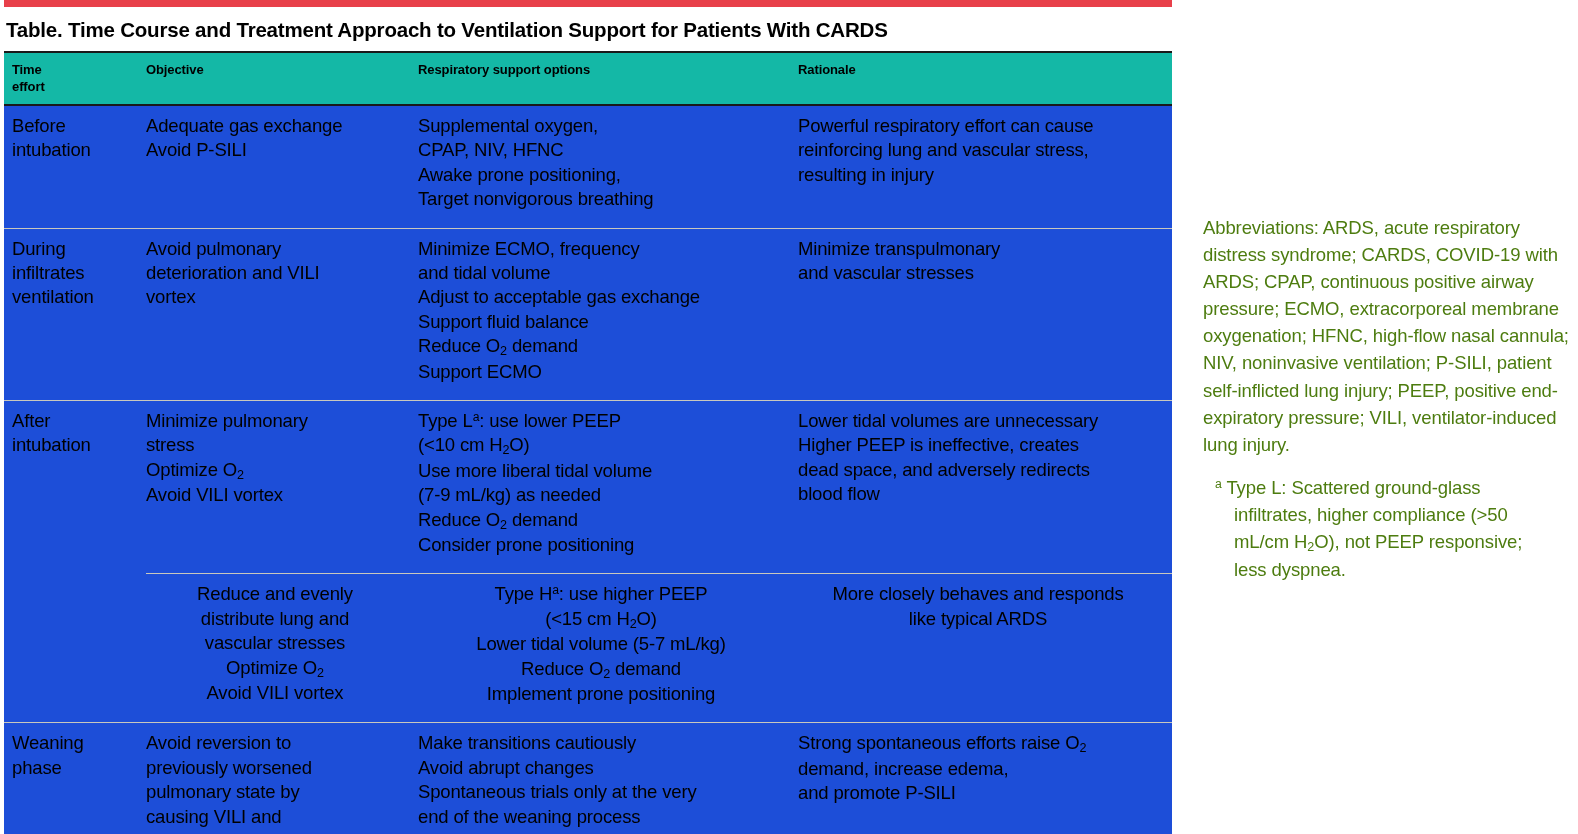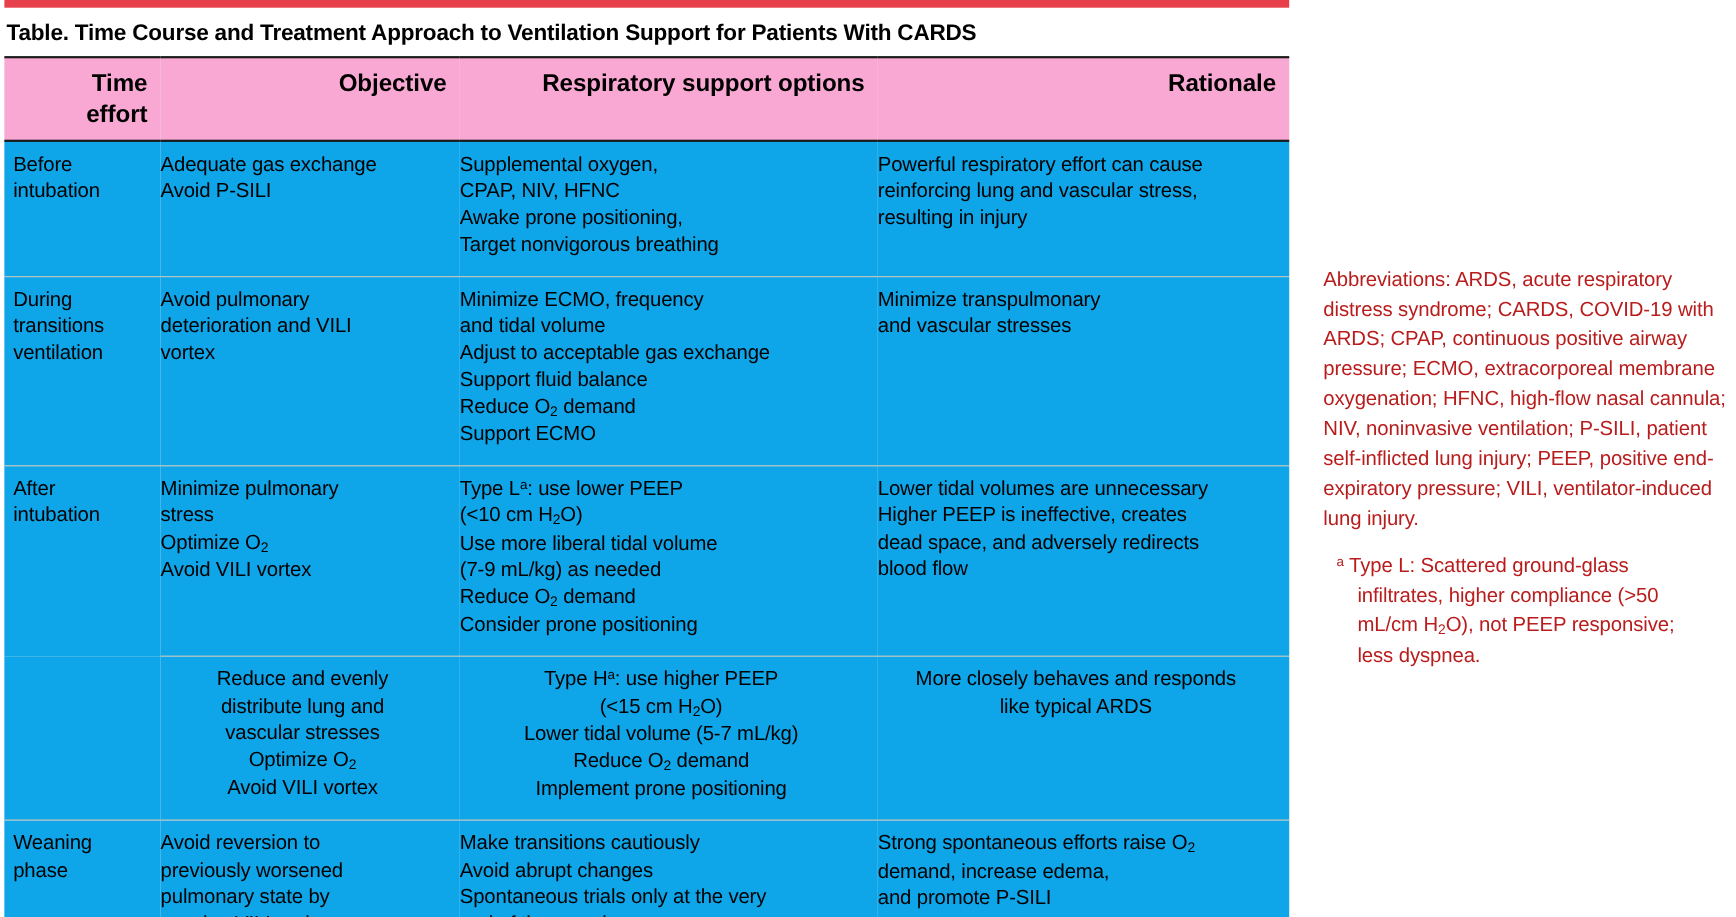--- a/index.html
+++ b/index.html
@@ -48,63 +48,63 @@
     border-collapse: collapse;
     background: #f2f1e8;
     table-layout: fixed;
   }
   table.main col.c-time   { width: 142px; }
   table.main col.c-obj    { width: 272px; }
   table.main col.c-resp   { width: 380px; }
   table.main col.c-rat    { width: 374px; }
 
   table.main thead th {
-    text-align: right;
+    text-align: left;
     vertical-align: top;
-    font-size: 22px;
+    font-size: 13px;
     font-weight: 700;
     line-height: 1.27;
     padding: 9px 12px 9px 0;
     border-top: 2.5px solid #1a1a1a;
     border-bottom: 2.5px solid #1a1a1a;
-    background: #f9a8d4;
+    background: #14b8a6;
     letter-spacing: -0.1px;
   }
   table.main thead th.first { padding-left: 8px; }
 
   table.main tbody td {
     vertical-align: top;
     font-size: 18.5px;
     font-weight: 400;
     line-height: 1.32;
     padding: 8px 14px 16px 0;
-    background: #0ea5e9;
+    background: #1d4ed8;
     letter-spacing: -0.15px;
   }
   table.main tbody td.first { padding-left: 8px; }
 
   tr.sep > td { border-top: 1.5px solid #c9c8bd; }
   tr.subsep > td.nb { border-top: none; }
   tr.subsep > td.wb { border-top: 1.5px solid #c9c8bd; text-align: center; }
   tr.last > td { border-bottom: 2.5px solid #1a1a1a; }
 
   .cellline { display: block; white-space: nowrap; }
   sub { font-size: 0.68em; vertical-align: -0.22em; }
   sup { font-size: 0.66em; vertical-align: 0.46em; }
 
   
   .notes {
     position: absolute;
     left: 1203px;
-    top: 240px;
+    top: 214px;
     width: 368px;
     font-size: 18.5px;
     line-height: 1.465;
     letter-spacing: -0.1px;
-    color: #b91c1c;
+    color: #4d7c0f;
   }
   .notes .abbrev { margin: 0 0 16px 0; }
   .notes .fnote {
     margin: 12px;
     padding-left: 19px;
     text-indent: -19px;
   }
   .notes .fnote .ind { display: block; text-indent: 0; }
 </style>
 </head>
@@ -156,21 +156,21 @@
           <td>
             <span class="cellline">Powerful respiratory effort can cause</span>
             <span class="cellline">reinforcing lung and vascular stress,</span>
             <span class="cellline">resulting in injury</span>
           </td>
         </tr>
 
         <tr class="sep">
           <td class="first">
             <span class="cellline">During</span>
-            <span class="cellline">transitions</span>
+            <span class="cellline">infiltrates</span>
             <span class="cellline">ventilation</span>
           </td>
           <td>
             <span class="cellline">Avoid pulmonary</span>
             <span class="cellline">deterioration and VILI</span>
             <span class="cellline">vortex</span>
           </td>
           <td>
             <span class="cellline">Minimize ECMO, frequency</span>
             <span class="cellline">and tidal volume</span>

